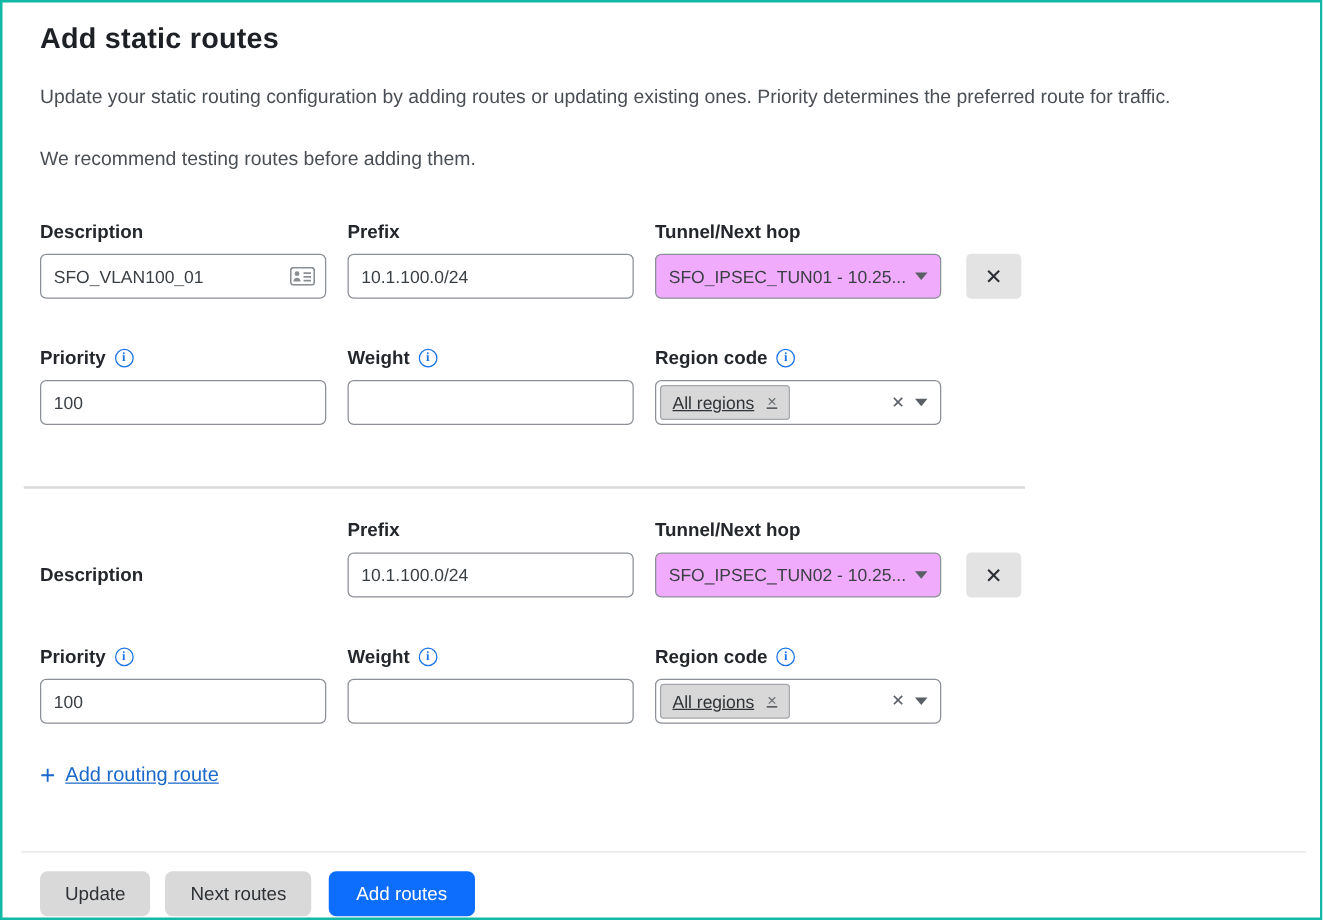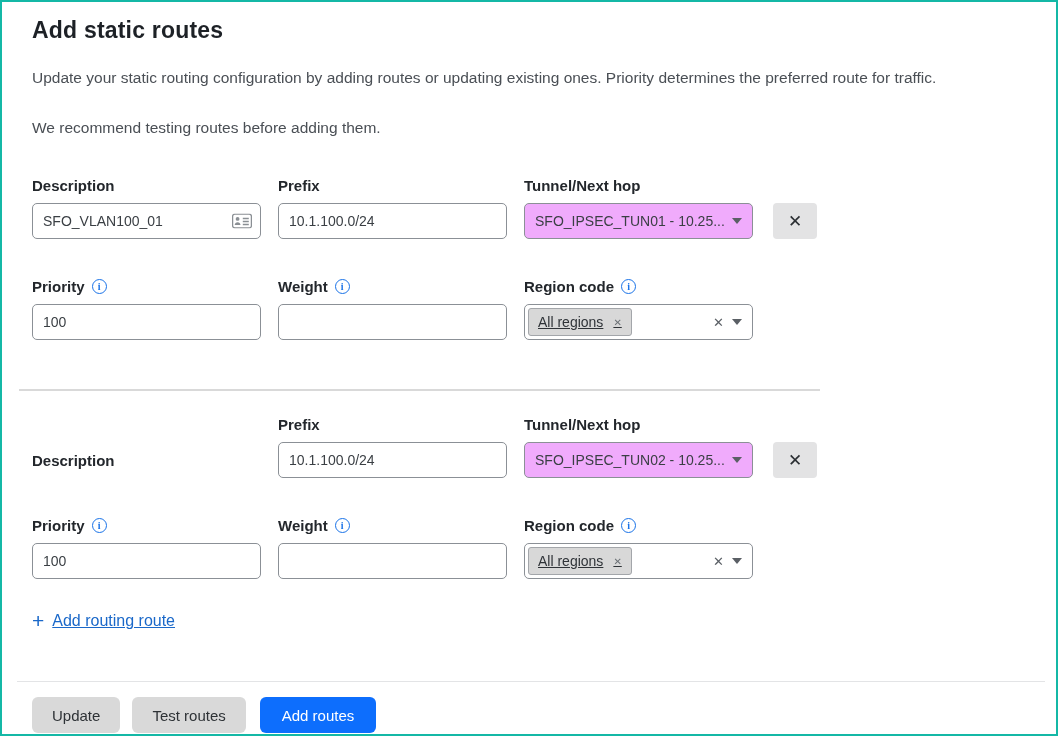--- a/index.html
+++ b/index.html
@@ -347,18 +347,18 @@
 
     <div class="add-link-row">
       <span class="plus-glyph">+</span>
       <a class="add-link">Add routing route</a>
     </div>
 
     <hr class="footer-divider">
 
     <div class="footer">
       <button class="btn btn-secondary">Update</button>
-      <button class="btn btn-secondary">Test routes</button>
+      <button class="btn btn-secondary">Next routes</button>
       <button class="btn btn-primary">Add routes</button>
     </div>
 
   </div>
 </div>
 
 </body></html>

